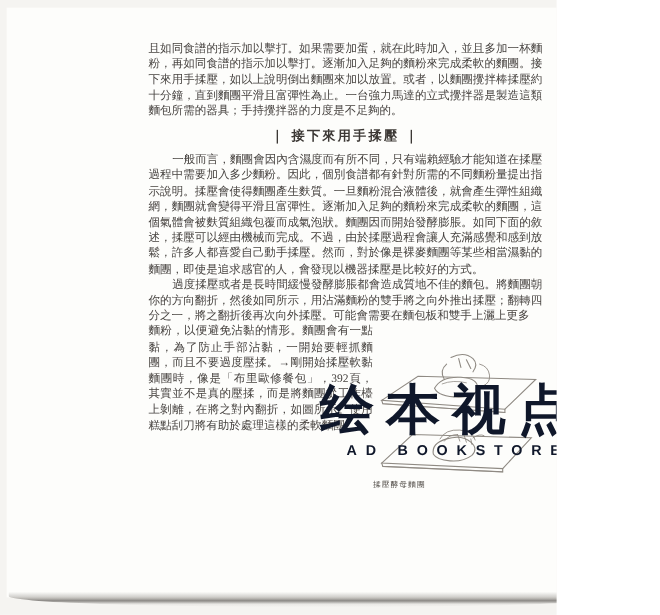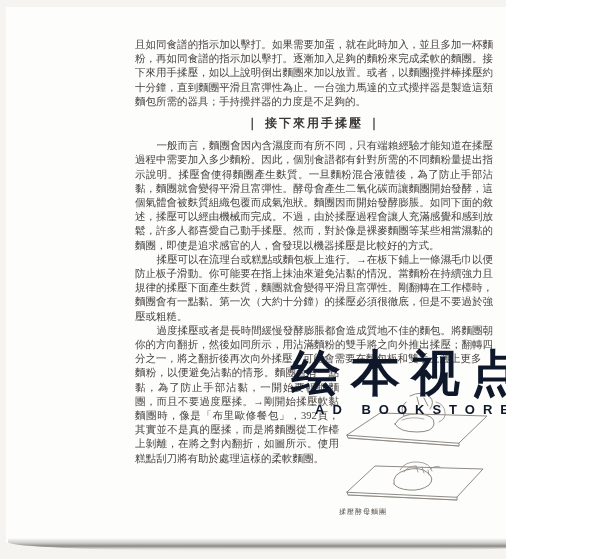--- a/index.html
+++ b/index.html
@@ -72,23 +72,22 @@
 
 <div class="canvas">
 
   <div class="page">
 
     <div class="content">
       <p class="para">且如同食譜的指示加以擊打。如果需要加蛋，就在此時加入，並且多加一杯麵粉，再如同食譜的指示加以擊打。逐漸加入足夠的麵粉來完成柔軟的麵團。接下來用手揉壓，如以上說明倒出麵團來加以放置。或者，以麵團攪拌棒揉壓約十分鐘，直到麵團平滑且富彈性為止。一台強力馬達的立式攪拌器是製造這類麵包所需的器具；手持攪拌器的力度是不足夠的。</p>
 
       <h2 class="heading">｜ 接下來用手揉壓 ｜</h2>
 
-      <p class="para indent">一般而言，麵團會因內含濕度而有所不同，只有端賴經驗才能知道在揉壓過程中需要加入多少麵粉。因此，個別食譜都有針對所需的不同麵粉量提出指示說明。揉壓會使得麵團產生麩質。一旦麵粉混合液體後，為了防止手部沾黏，麵團就會變得平滑且富彈性。酵母會產生二氧化碳而讓麵團開始發酵，這個氣體會被麩質組織包覆而成氣泡狀。麵團因而開始發酵膨脹。如同下面的敘述，揉壓可以經由機械而完成。不過，由於揉壓過程會讓人充滿感覺和感到放鬆，許多人都喜愛自己動手揉壓。然而，對於像是裸麥麵團等某些相當濕黏的麵團，即使是追求感官的人，會發現以機器揉壓是比較好的方式。</p>
+      <p class="para indent">一般而言，麵團會因內含濕度而有所不同，只有端賴經驗才能知道在揉壓過程中需要加入多少麵粉。因此，個別食譜都有針對所需的不同麵粉量提出指示說明。揉壓會使得麵團產生麩質。一旦麵粉混合液體後，就會產生彈性組織網，麵團就會變得平滑且富彈性。逐漸加入足夠的麵粉來完成柔軟的麵團，這個氣體會被麩質組織包覆而成氣泡狀。麵團因而開始發酵膨脹。如同下面的敘述，揉壓可以經由機械而完成。不過，由於揉壓過程會讓人充滿感覺和感到放鬆，許多人都喜愛自己動手揉壓。然而，對於像是裸麥麵團等某些相當濕黏的麵團，即使是追求感官的人，會發現以機器揉壓是比較好的方式。</p>
 
-      <p class="para indent">揉壓可以在流理台或糕點或麵包板上進行。→在板下鋪上一條濕毛巾以便防止板子滑動。你可能要在指上抹油來避免沾黏的情況。當麵粉在持續強力且規律的揉壓下面產生麩質，麵團就會變得平滑且富彈性。剛翻轉在工作檯時，麵團會有一點黏。第一次（大約十分鐘）的揉壓必須很徹底，但是不要過於強壓或粗糙。</p>
 
       <p class="para indent">過度揉壓或者是長時間緩慢發酵膨脹都會造成質地不佳的麵包。將麵團朝你的方向翻折，然後如同所示，用沾滿麵粉的雙手將之向外推出揉壓；翻轉四分之一，將之翻折後再次向外揉壓。可能會需要在麵包板和雙手上灑上更多</p>
 
       <div class="wrap-row">
         <div class="col-text">
           <p class="para">麵粉，以便避免沾黏的情形。麵團會有一點黏，為了防止手部沾黏，一開始要輕抓麵團，而且不要過度壓揉。→剛開始揉壓軟黏麵團時，像是「布里歐修餐包」，392頁，其實並不是真的壓揉，而是將麵團從工作檯上剝離，在將之對內翻折，如圖所示。使用糕點刮刀將有助於處理這樣的柔軟麵團。</p>
         </div>
 
         <div class="col-fig">
 

